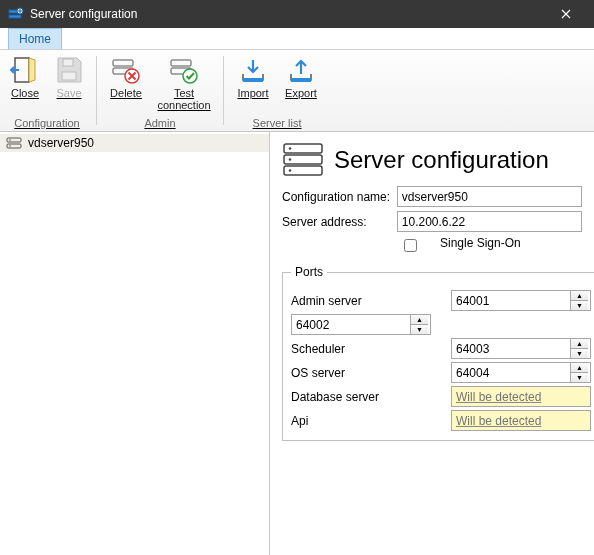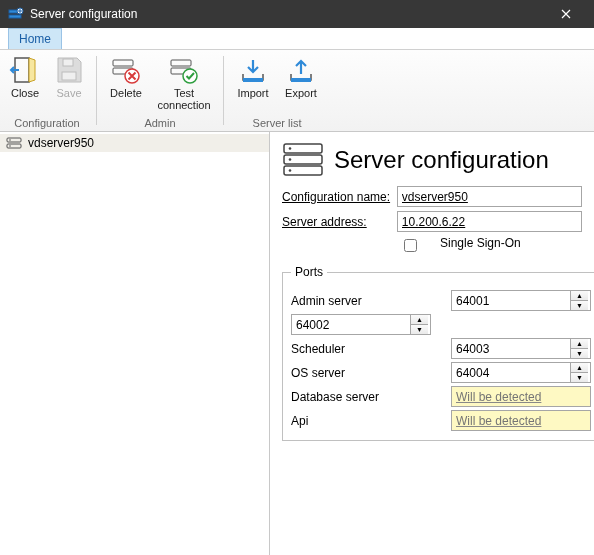--- a/index.html
+++ b/index.html
@@ -17,21 +17,21 @@
 
   .tabstrip { height: 22px; display:flex; align-items:flex-end; background:#fff; border-bottom:1px solid #d0d0d0; }
   .tab {
     padding: 3px 10px; background:#cde6f7; border:1px solid #9ac3e6; border-bottom:none;
     color:#1b5fa6; margin-left:8px; position:relative;
   }
 
   .ribbon {
     height: 82px; background: linear-gradient(#fdfdfd,#f2f2f2);
     border-bottom: 1px solid #c8c8c8;
-    display:flex; align-items:stretch;
+    display:flex; align-items:stretch;text-decoration:underline;
   }
   .rgroup { display:flex; flex-direction:column; align-items:center; padding:2px 4px 0 4px; }
   .rgroup .buttons { display:flex; gap:2px; align-items:flex-start; }
   .rgroup .label { font-size:11px; color:#666; margin-top:auto; padding-bottom:2px; }
   .rsep { width:1px; background:#d0d0d0; margin: 6px 2px; }
   .rbtn {
     display:flex; flex-direction:column; align-items:center; justify-content:flex-start;
     width: 52px; padding-top:2px; color:#222; cursor:default; text-align:center;
   }
   .rbtn.wide { width: 66px; }
@@ -50,21 +50,21 @@
   }
   .tree-item .ticon { width:16px; height:12px; }
 
   .main {
     flex:1; padding:10px 12px 8px 12px; overflow:auto;
   }
   .header { display:flex; align-items:center; gap:10px; margin-bottom:8px; }
   .header h1 { font-size:24px; font-weight:400; margin:0; }
   .header .hicon { width:42px; height:36px; }
 
-  .formrow { display:flex; align-items:center; margin:4px 0;text-decoration:underline; }
+  .formrow { display:flex; align-items:center; margin:4px 0; }
   .formrow label { width:118px; }
   .tfield {
     border:1px solid #a6a6a6; padding:2px 4px; height:21px; background:#fff; color:#000;
   }
   .cb { display:flex; gap:20px; margin-left:118px; margin-top:2px; }
   .cb input { width:13px; height:13px; }
 
   fieldset.ports {
     border:1px solid #c0c0c0; margin:10px 0 0 0; padding:8px 8px 6px 8px;
   }

